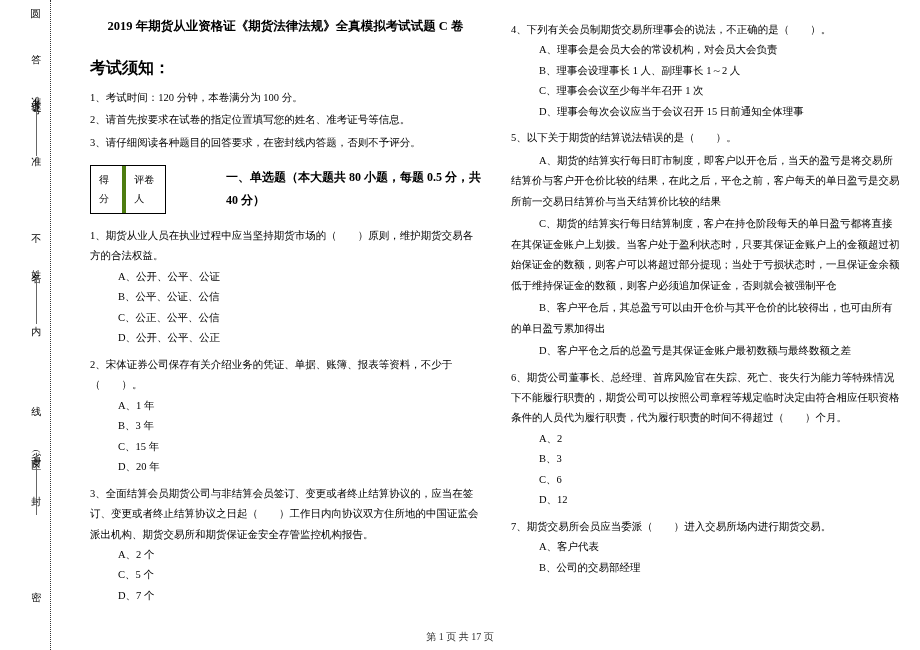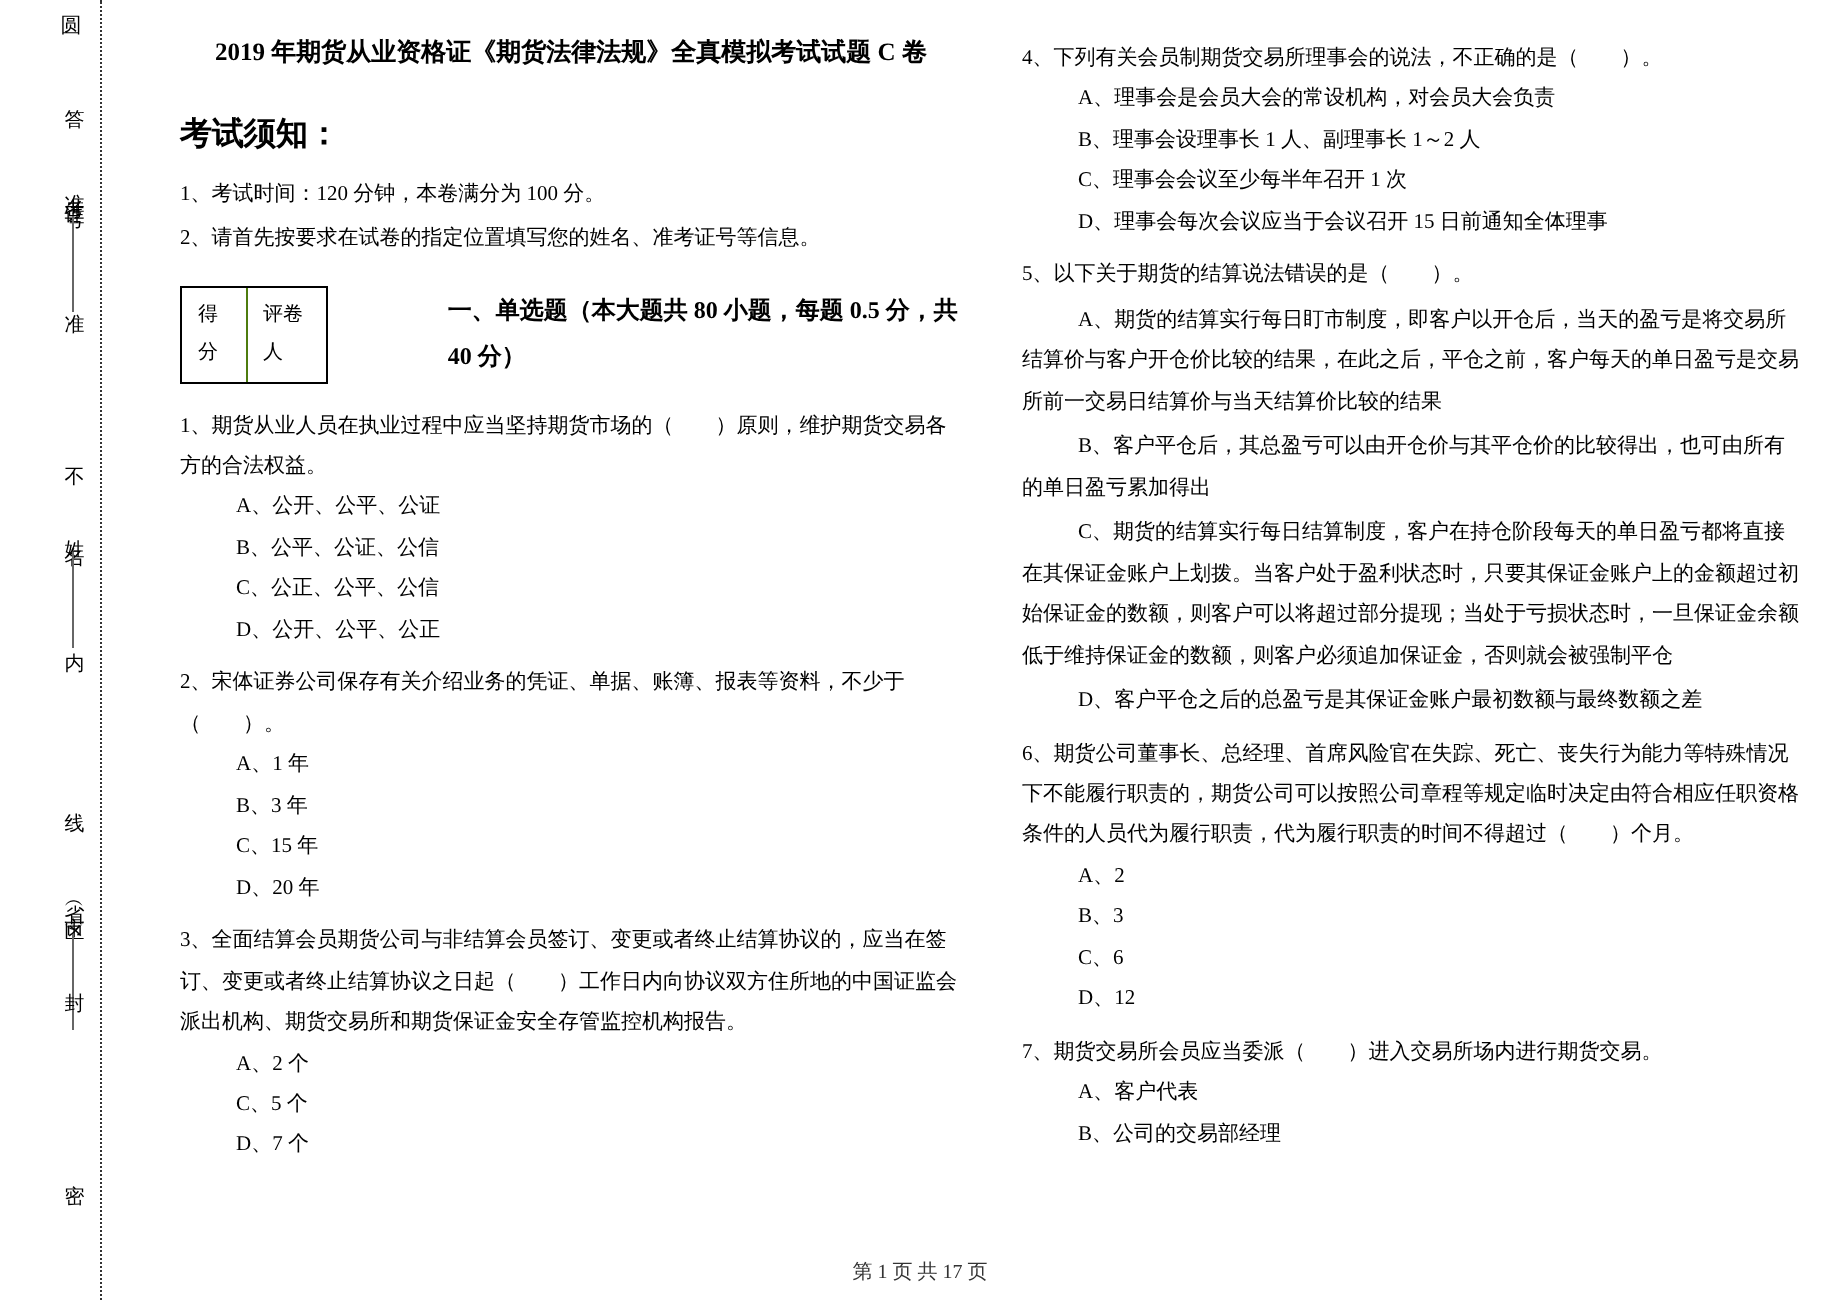--- a/index.html
+++ b/index.html
@@ -83,21 +83,21 @@
       margin-top: 6px;
       margin-bottom: 4px;
     }
     .para { margin: 2px 0; }
     .score-box {
       display: inline-flex;
       border: 1px solid #000;
       margin: 6px 0 6px 0;
     }
     .score-cell {
-      border-right: 1px solid #4d7c0f;
+      border-right: 4px solid #4d7c0f;
       padding: 4px 8px;
       font-size: 10px;
     }
     .score-cell:last-child { border-right: none; }
     .part-header {
       font-weight: bold;
       font-size: 12px;
       margin-left: 50px;
     }
     .q { margin-top: 6px; }
@@ -152,20 +152,21 @@
   </div>
 
   <div class="content">
 
     <div class="col">
       <div class="title">2019 年期货从业资格证《期货法律法规》全真模拟考试试题 C 卷</div>
 
       <div class="sect-heading">考试须知：</div>
       <div class="para">1、考试时间：120 分钟，本卷满分为 100 分。</div>
       <div class="para">2、请首先按要求在试卷的指定位置填写您的姓名、准考证号等信息。</div>
+      <div class="para">3、请仔细阅读各种题目的回答要求，在密封线内答题，否则不予评分。</div>
 
       <div style="display:flex; align-items:center; gap:10px; margin-top:6px;">
         <div class="score-box">
           <div class="score-cell">得分</div>
           <div class="score-cell">评卷人</div>
         </div>
         <div class="part-header">一、单选题（本大题共 80 小题，每题 0.5 分，共 40 分）</div>
       </div>
 
       <div class="q">
@@ -207,22 +208,22 @@
           <span class="opt">B、理事会设理事长 1 人、副理事长 1～2 人</span>
           <span class="opt">C、理事会会议至少每半年召开 1 次</span>
           <span class="opt">D、理事会每次会议应当于会议召开 15 日前通知全体理事</span>
         </div>
       </div>
 
       <div class="q">
         <div class="stem">5、以下关于期货的结算说法错误的是（　　）。</div>
         <div class="opts" style="margin-left:0; text-indent:28px;">
           <div class="para" style="text-indent:28px;">A、期货的结算实行每日盯市制度，即客户以开仓后，当天的盈亏是将交易所结算价与客户开仓价比较的结果，在此之后，平仓之前，客户每天的单日盈亏是交易所前一交易日结算价与当天结算价比较的结果</div>
+          <div class="para" style="text-indent:28px;">C、期货的结算实行每日结算制度，客户在持仓阶段每天的单日盈亏都将直接在其保证金账户上划拨。当客户处于盈利状态时，只要其保证金账户上的金额超过初始保证金的数额，则客户可以将超过部分提现；当处于亏损状态时，一旦保证金余额低于维持保证金的数额，则客户必须追加保证金，否则就会被强制平仓</div>
           <div class="para" style="text-indent:28px;">B、客户平仓后，其总盈亏可以由开仓价与其平仓价的比较得出，也可由所有的单日盈亏累加得出</div>
-          <div class="para" style="text-indent:28px;">C、期货的结算实行每日结算制度，客户在持仓阶段每天的单日盈亏都将直接在其保证金账户上划拨。当客户处于盈利状态时，只要其保证金账户上的金额超过初始保证金的数额，则客户可以将超过部分提现；当处于亏损状态时，一旦保证金余额低于维持保证金的数额，则客户必须追加保证金，否则就会被强制平仓</div>
           <div class="para" style="text-indent:28px;">D、客户平仓之后的总盈亏是其保证金账户最初数额与最终数额之差</div>
         </div>
       </div>
 
       <div class="q">
         <div class="stem">6、期货公司董事长、总经理、首席风险官在失踪、死亡、丧失行为能力等特殊情况下不能履行职责的，期货公司可以按照公司章程等规定临时决定由符合相应任职资格条件的人员代为履行职责，代为履行职责的时间不得超过（　　）个月。</div>
         <div class="opts">
           <span class="opt">A、2</span>
           <span class="opt">B、3</span>
           <span class="opt">C、6</span>

